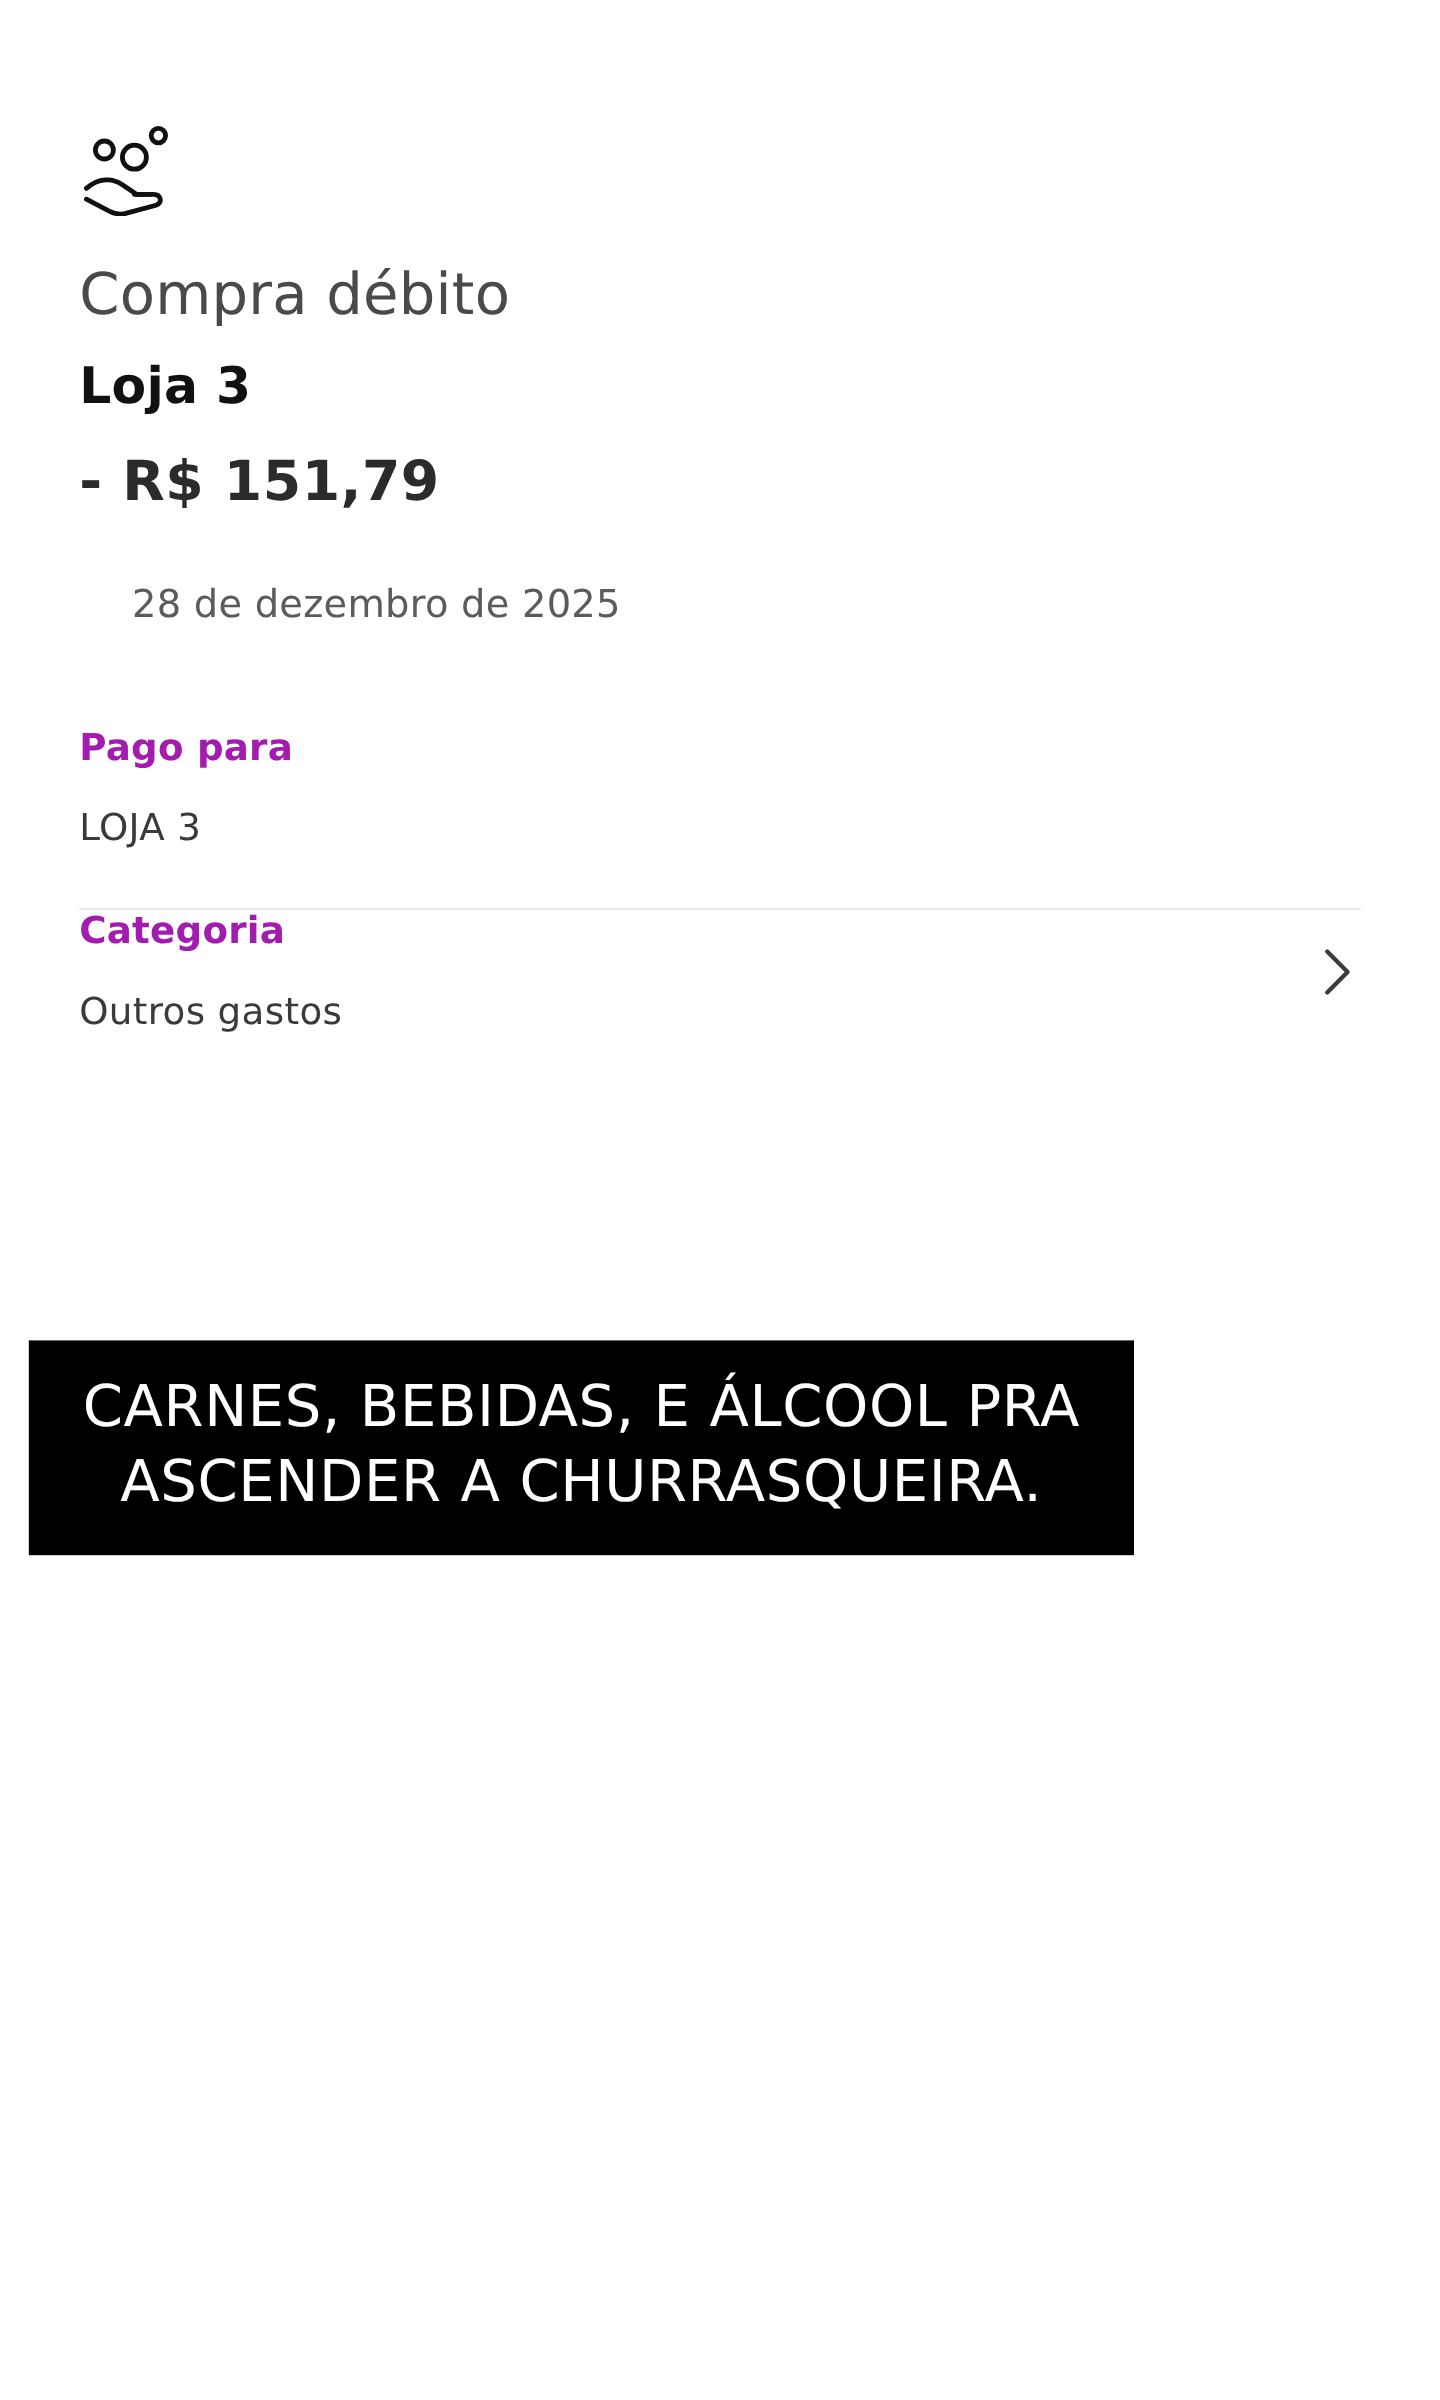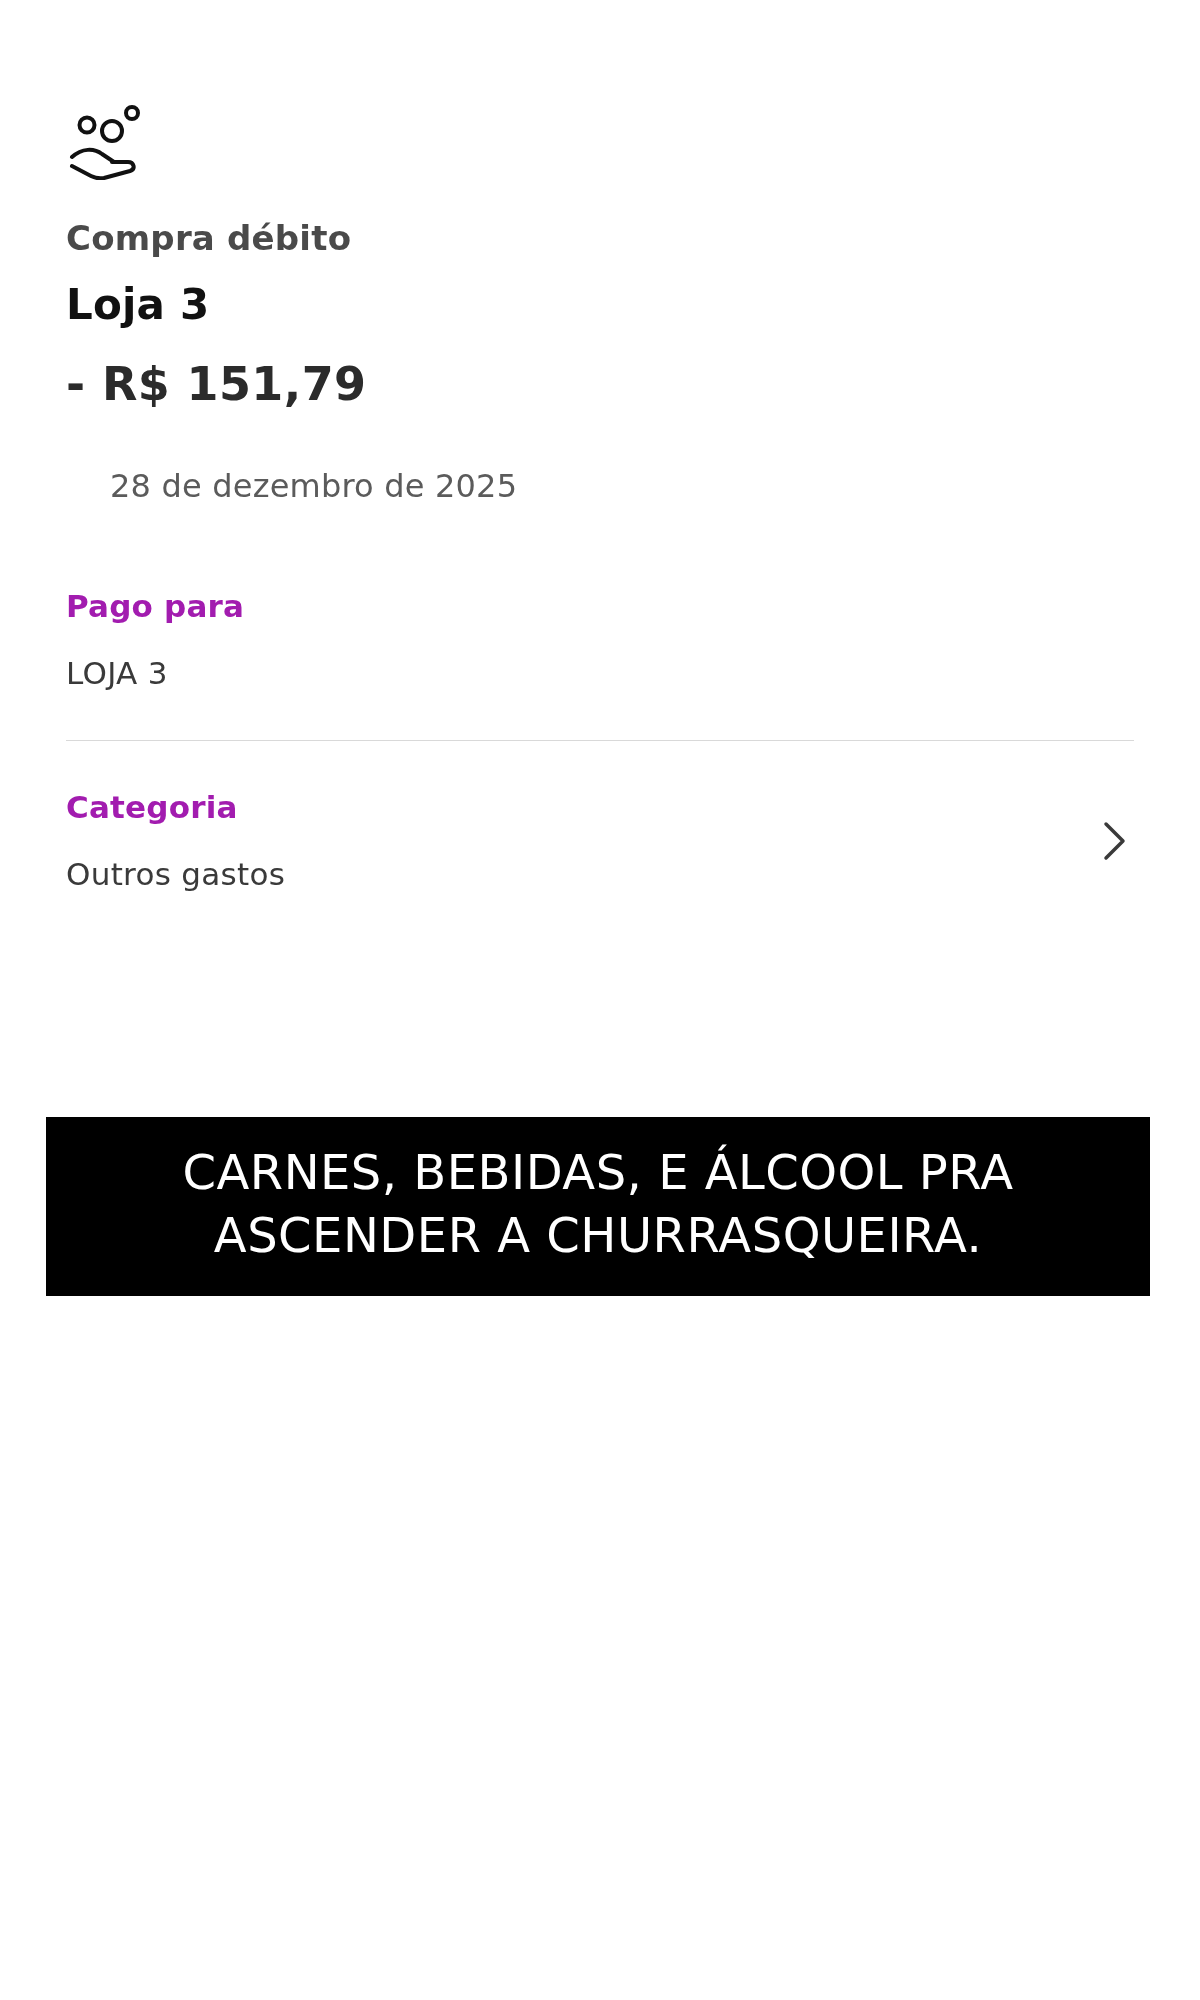--- a/index.html
+++ b/index.html
@@ -27,22 +27,22 @@
   .icon-wrap {
     padding-top: 100px;
     height: 90px;
     display: block;
   }
   .icon-wrap svg {
     display: block;
   }
 
   .tx-type {
-    font-size: 34px;
-    font-weight: 700;
+    font-size: 48px;
+    font-weight: 400;
     color: #4a4a4a;
     line-height: 1.2;
     margin-top: 28px;
     letter-spacing: 0.2px;
   }
   .tx-merchant {
     font-size: 42px;
     font-weight: 700;
     color: #111111;
     line-height: 1.25;
@@ -87,37 +87,36 @@
   }
 
   .divider {
     height: 1px;
     background: #d9d9d9;
     margin: 48px 0 0 0;
   }
 
   .row {
     position: relative;
-    margin-top: 48px;
     padding-right: 70px;
   }
   .row .chevron {
     position: absolute;
     right: 6px;
     top: 50%;
     transform: translateY(-50%);
     width: 26px;
     height: 42px;
   }
 
   .banner {
     position: absolute;
-    left: 46px;
+    left: 24px;
     top: 1117px;
-    width: 1104px;
+    width: 921px;
     background: #000000;
     color: #ffffff;
     text-align: center;
     padding: 24px 20px 28px 20px;
     box-sizing: border-box;
   }
   .banner-text {
     font-size: 48px;
     font-weight: 400;
     line-height: 1.32;

